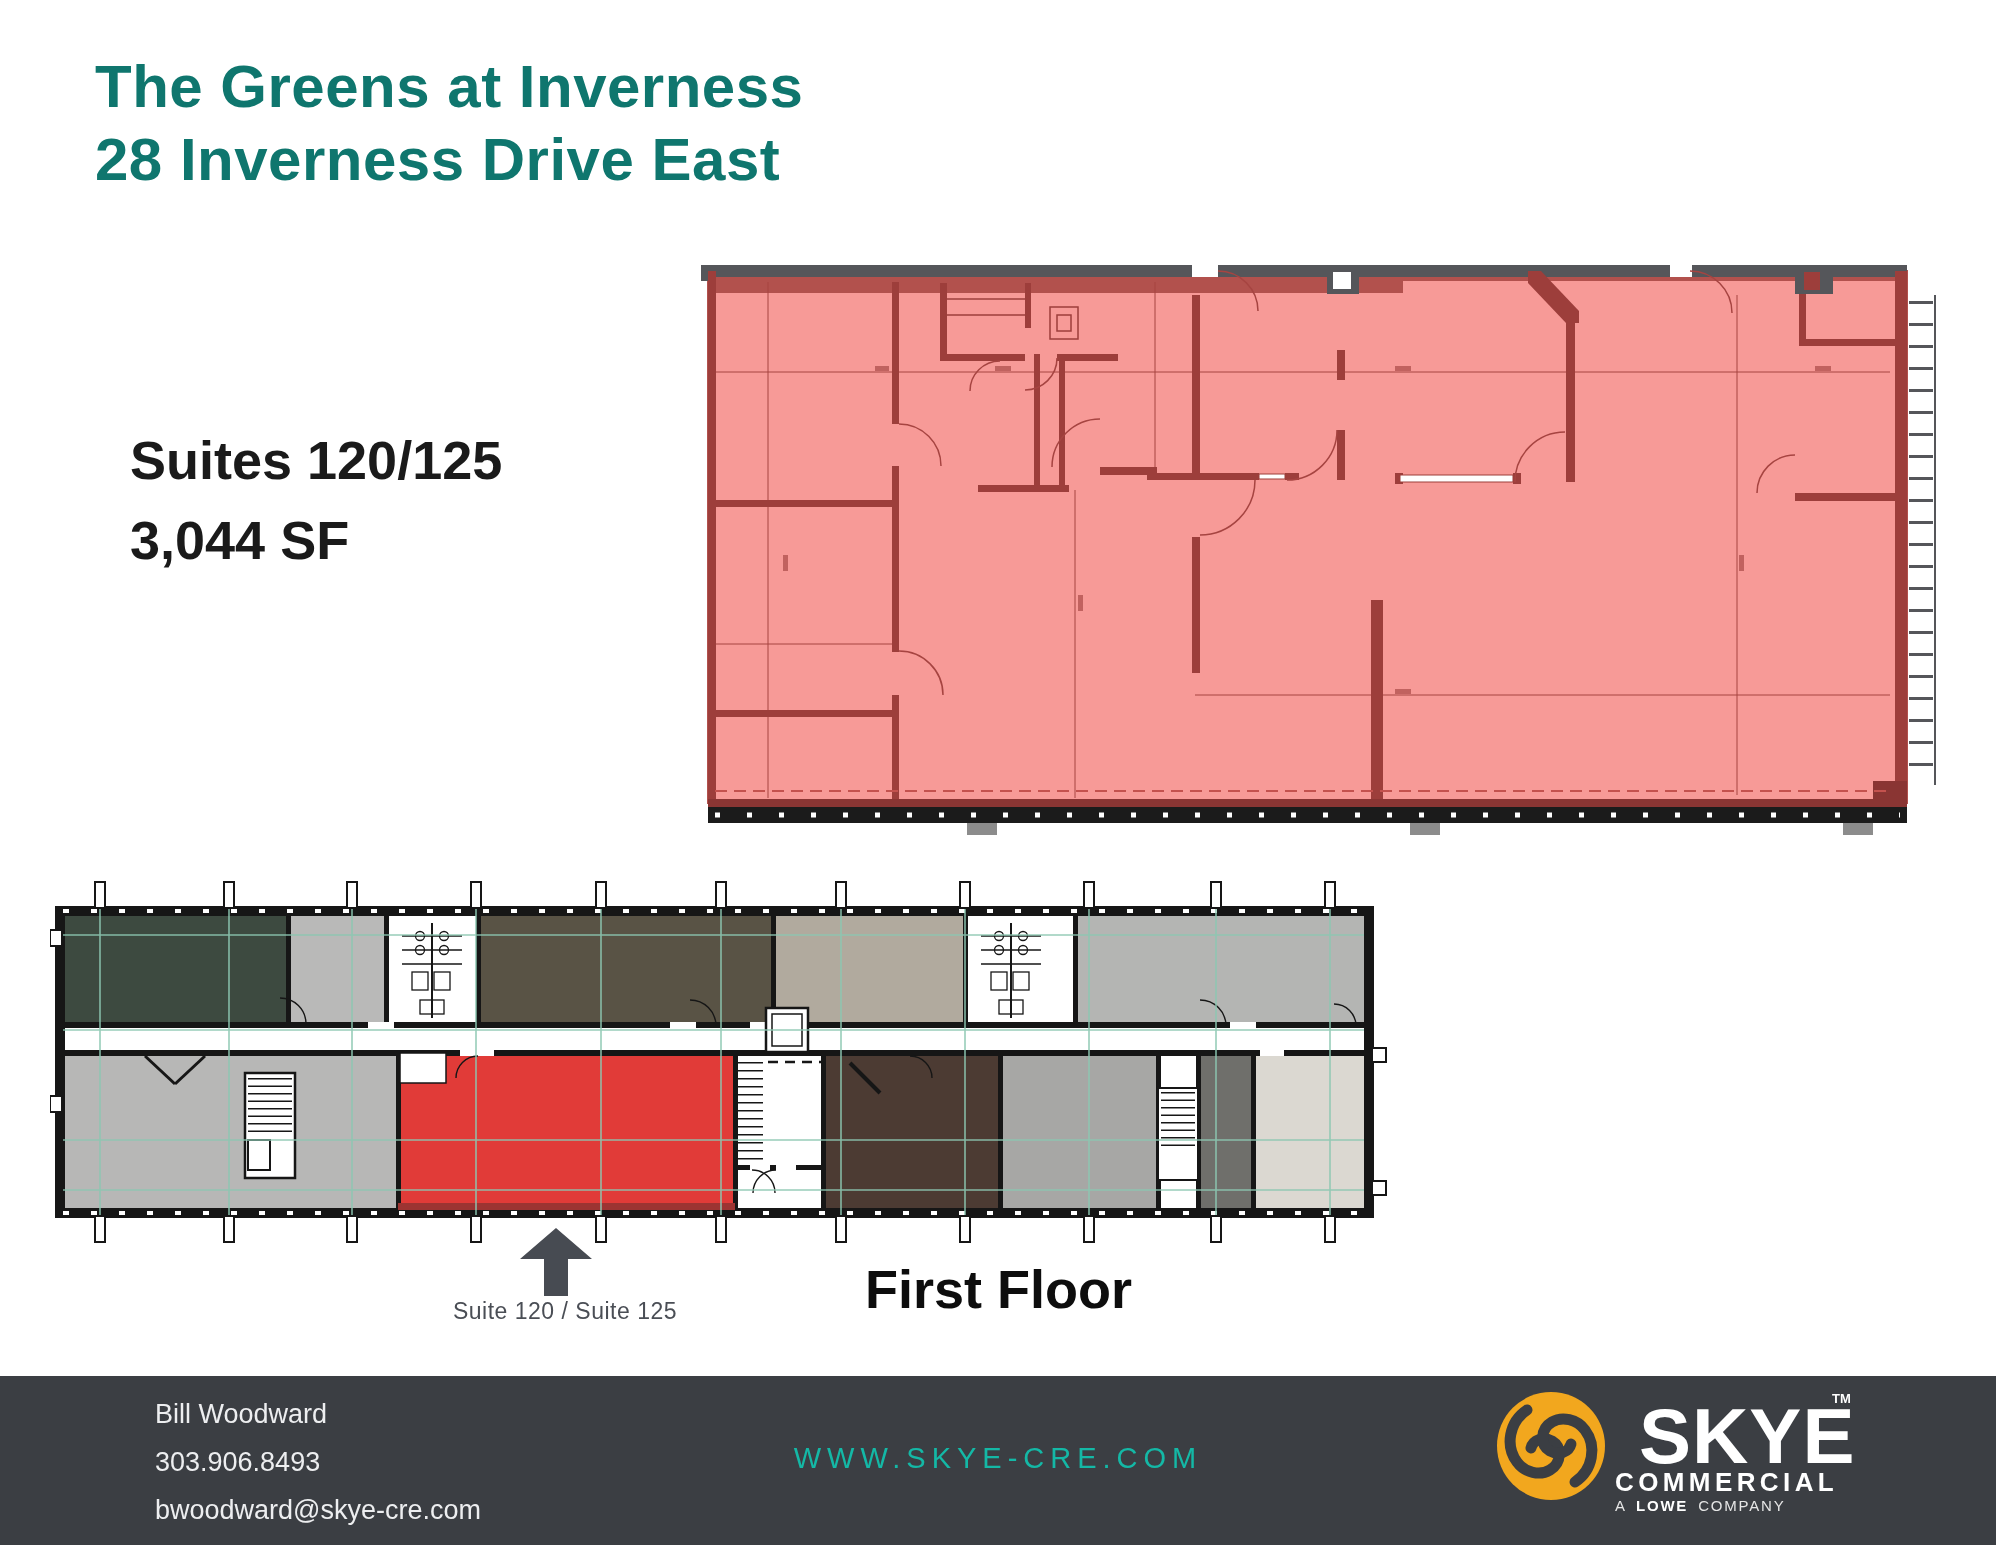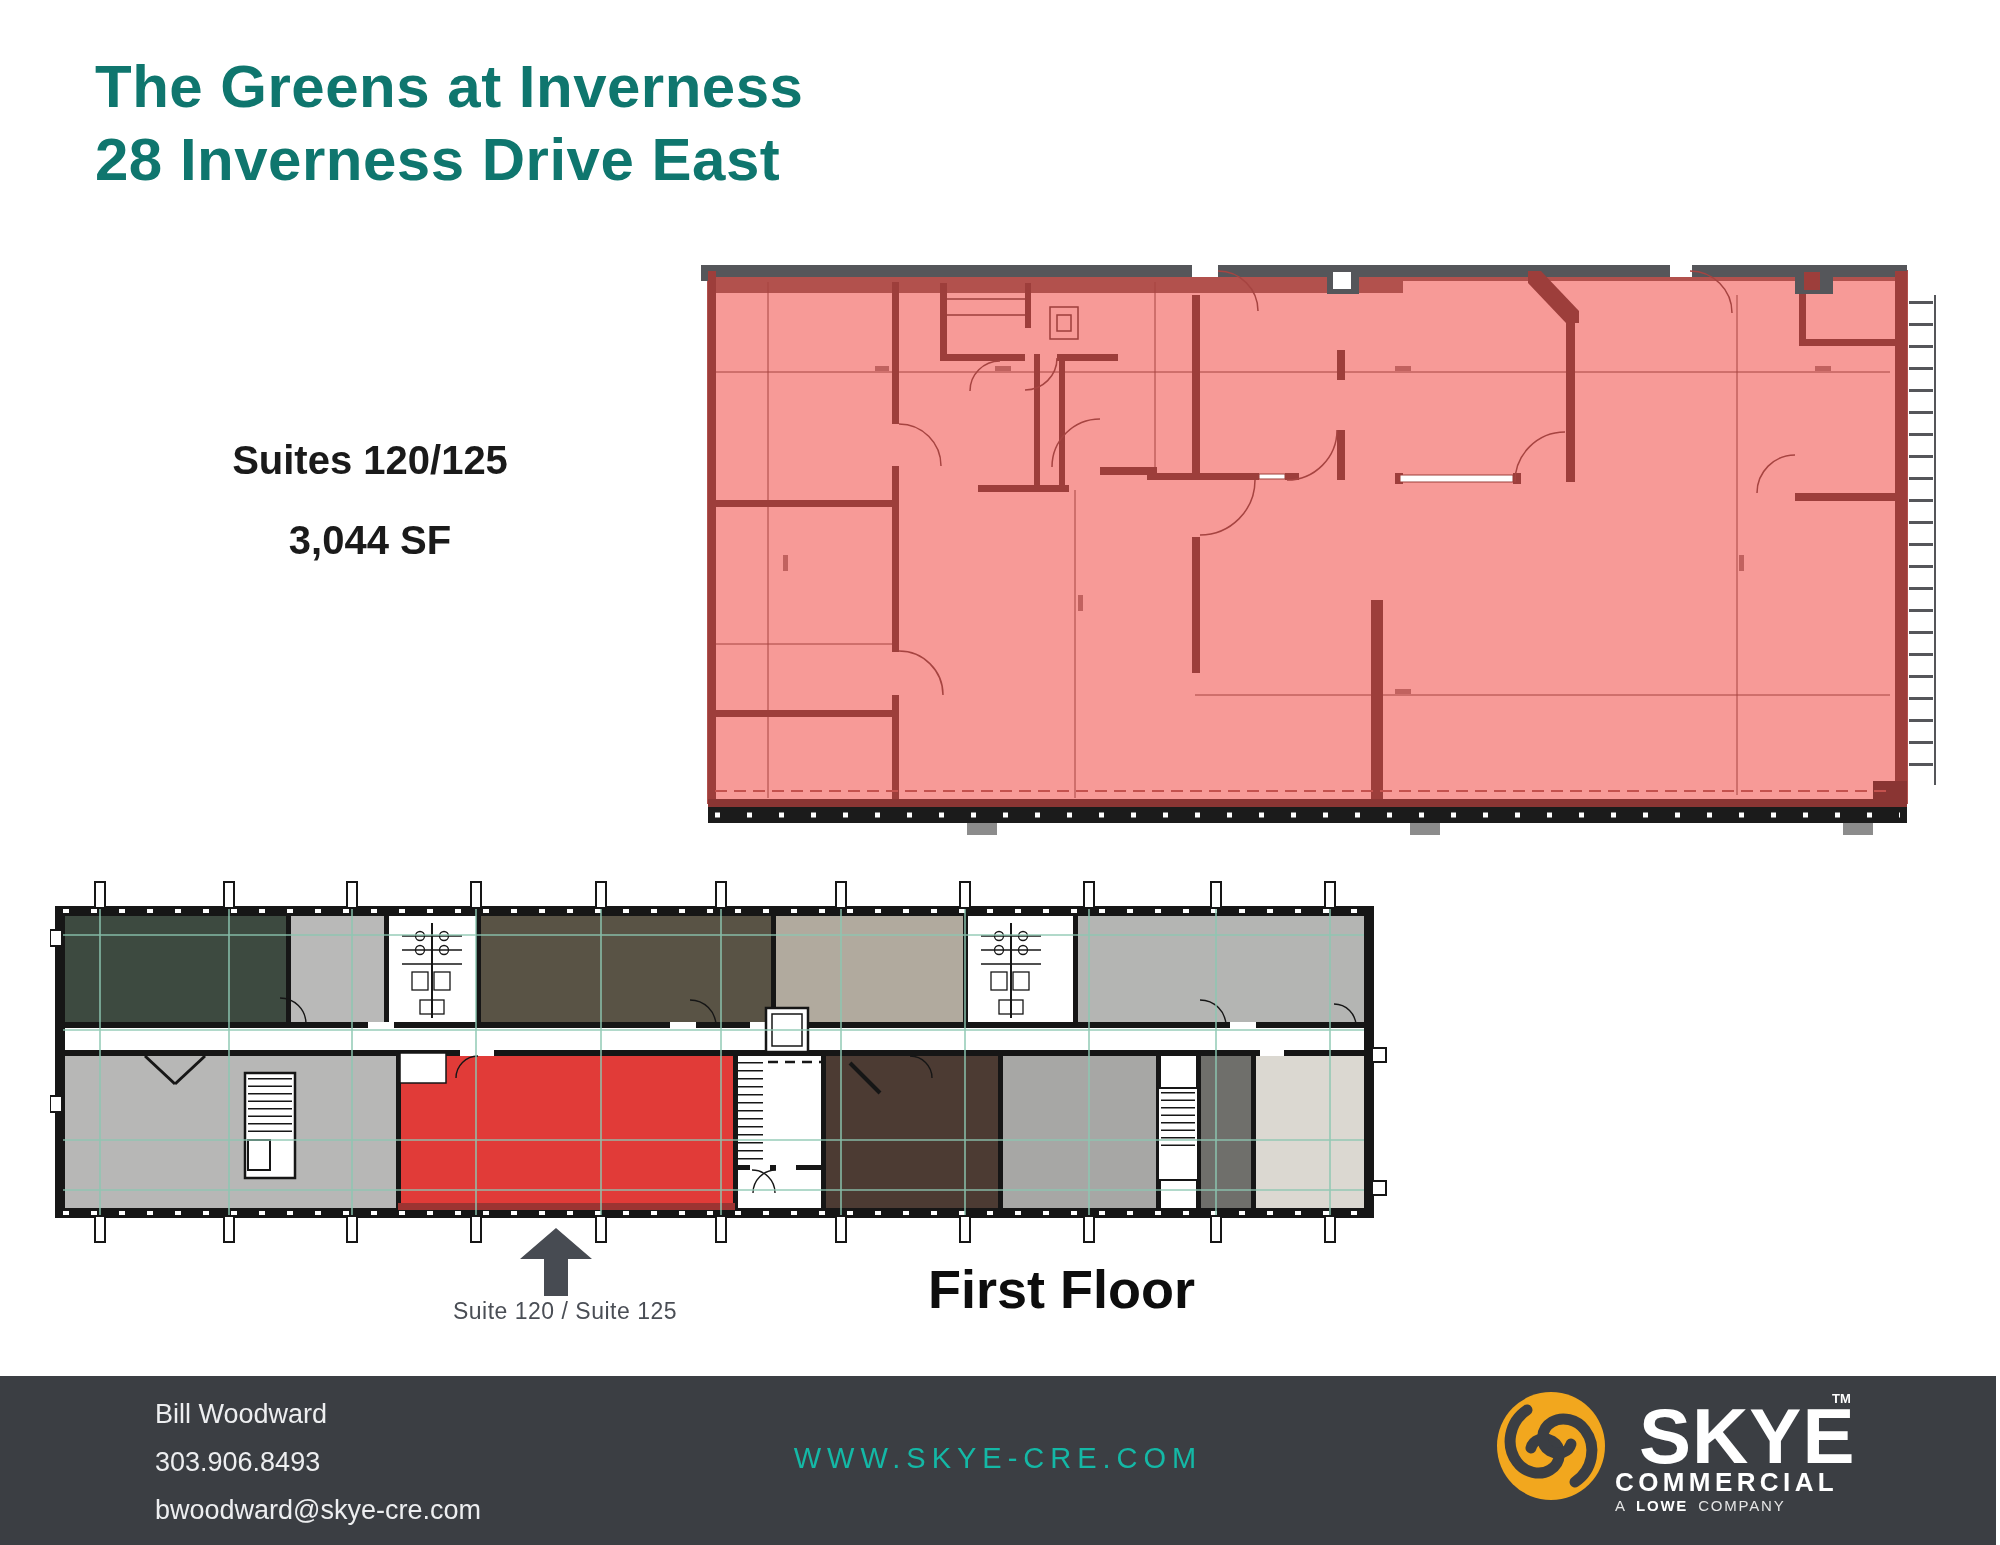--- a/index.html
+++ b/index.html
@@ -2,32 +2,32 @@
 <html><head>
 <meta charset="utf-8">
 <style>
   html,body{margin:0;padding:0;background:#9a9a9a;}
   .page{position:relative;width:2000px;height:1545px;background:#ffffff;overflow:hidden;
         font-family:"Liberation Sans", sans-serif;color:#161616;}
 
   
   .title{position:absolute;left:95px;top:50px;width:830px;text-align:left;
          font-weight:700;font-size:60px;line-height:73px;letter-spacing:.5px;color:#0f766e;}
-  .suite-info{position:absolute;left:130px;top:420px;width:480px;text-align:center;
-              font-weight:700;font-size:40px;line-height:80px;color:#1a1a1a;}
+  .suite-info{position:absolute;left:130px;top:420px;width:480px;
+              font-weight:700;font-size:54px;line-height:80px;color:#1a1a1a;}
 
   
   .detail-plan{position:absolute;left:695px;top:255px;}
   .first-floor-plan{position:absolute;left:50px;top:878px;}
 
   
   .pointer{position:absolute;left:520px;top:1228px;}
   .pointer-label{position:absolute;left:380px;top:1298px;width:370px;text-align:center;
                  font-size:23px;letter-spacing:.5px;color:#4a4e55;}
-  .floor-label{position:absolute;left:865px;top:1258px;width:330px;text-align:right;
+  .floor-label{position:absolute;left:865px;top:1258px;width:330px;text-align:left;
                font-size:54px;font-weight:700;color:#0d0d0d;}
 
   
   .footer{position:absolute;left:0;top:1376px;width:1996px;height:169px;background:#3b3e43;}
   .contact{position:absolute;left:155px;top:14px;font-size:27px;line-height:48px;color:#edeef0;}
   .website{position:absolute;left:0;top:66px;width:100%;text-align:center;
            font-size:29px;letter-spacing:6px;color:#14b8a6;}
   .logo-mark{position:absolute;left:1493px;top:12px;}
   .logo-brand{position:absolute;left:1612px;top:20px;font-size:78px;font-weight:700;
               letter-spacing:1px;line-height:80px;color:#ffffff;margin-left:27px;}

